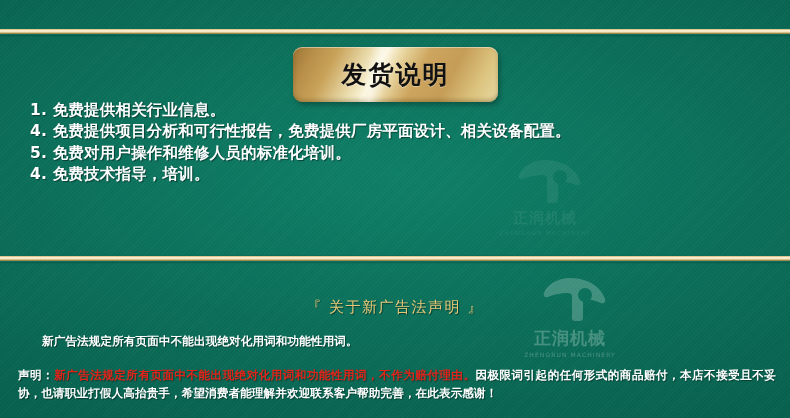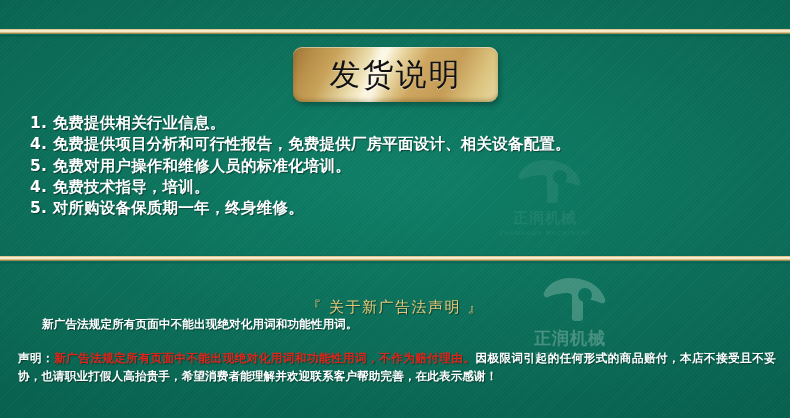--- a/index.html
+++ b/index.html
@@ -59,27 +59,27 @@
     display:flex;align-items:center;justify-content:center;
   }
   #title-badge::after{
     content:"";position:absolute;inset:0;border-radius:9px;
     background:linear-gradient(105deg, transparent 36%, rgba(255,255,255,.5) 41%, rgba(255,255,255,.08) 47%, transparent 52%);
     pointer-events:none;
   }
   #title-text{
     position:relative;z-index:2;
     font-family:"DejaVu Sans","Liberation Sans",sans-serif;
-    font-size:31px;font-weight:400;color:#111;letter-spacing:2px;
+    font-size:25px;font-weight:700;color:#111;letter-spacing:2px;
     text-shadow:0 1px 0 rgba(255,255,255,.35);
   }
 
   
   #service-list{
-    position:absolute;left:30px;top:113px;width:740px;
+    position:absolute;left:30px;top:100px;width:740px;
     list-style:none;margin:0;padding:0;
   }
   #service-list li{
     color:#ffffff;font-size:15.5px;font-weight:700;
     line-height:21.3px;white-space:nowrap;
     text-shadow:1px 1px 1px rgba(0,0,0,.45);
     letter-spacing:.2px;
   }
 
   
@@ -92,21 +92,21 @@
   #watermark-top .wm-cn{color:#a9d2c4;font-size:15px;}
   #watermark-top .wm-en{color:#a9d2c4;}
 
   
   #law-heading{
     position:absolute;left:0;top:298px;width:790px;text-align:center;
     font-size:15px;font-weight:400;color:#e7c877;letter-spacing:1.5px;
     text-shadow:1px 1px 1px rgba(0,0,0,.45);
   }
   #law-body{
-    position:absolute;left:18px;top:316px;width:758px;
+    position:absolute;left:18px;top:333px;width:758px;
     font-size:11.6px;font-weight:700;line-height:17.2px;color:#ffffff;
     text-align:justify;text-shadow:1px 1px 1px rgba(0,0,0,.40);
     letter-spacing:.1px;
   }
   #law-body .indent{display:inline-block;width:24px;}
   #law-body .label{color:#ffffff;}
   #law-body .red{color:#e2231a;text-shadow:1px 1px 1px rgba(0,0,0,.35);}
 </style>
 </head>
 <body>
@@ -117,21 +117,20 @@
 
   <div id="title-badge">
     <span id="title-text">发货说明</span>
   </div>
 
   <ul id="service-list">
     <li>1. 免费提供相关行业信息。</li>
     <li>4. 免费提供项目分析和可行性报告，免费提供厂房平面设计、相关设备配置。</li>
     <li>5. 免费对用户操作和维修人员的标准化培训。</li>
     <li>4. 免费技术指导，培训。</li>
-    <li>5. 对所购设备保质期一年，终身维修。</li>
   </ul>
 
   <div class="watermark" id="watermark-top">
     <svg class="wm-logo" viewBox="0 0 74 46" aria-hidden="true">
       <path d="M37 2C24 2 14 9 11 17c-1 3 1 5 4 4 7-3 13-4 19-4 3 0 5 1 5 3v22c0 2 1 3 3 3h5c2 0 3-1 3-3V22c7 1 13 3 18 5 3 1 5-1 4-4C69 13 57 2 37 2z" fill="#a9d2c4"></path>
       <circle cx="52" cy="19" r="7" fill="#0b6e59"></circle>
     </svg>
     <div class="wm-cn">正润机械</div>
     <div class="wm-en">ZHENGRUN MACHINERY</div>
   </div>

